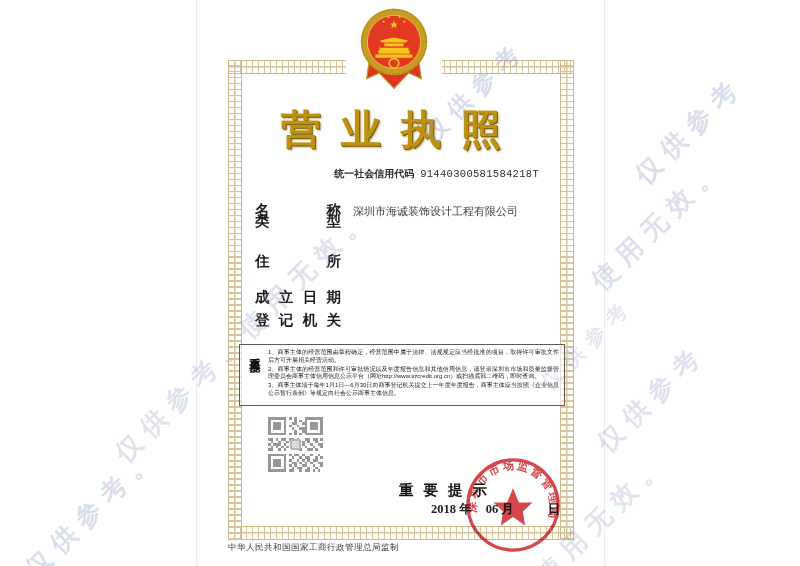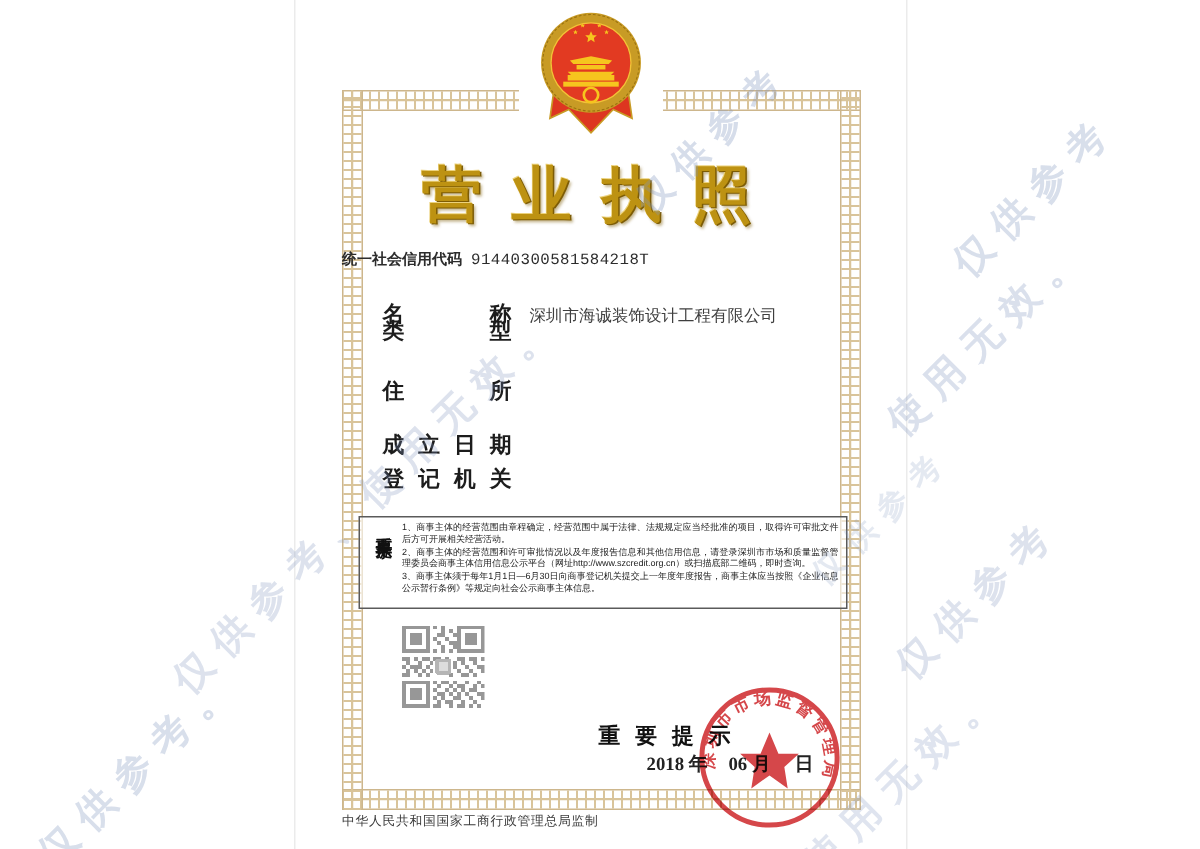--- a/index.html
+++ b/index.html
@@ -18,21 +18,21 @@
       background-image:repeating-linear-gradient(0deg,#d9c49a 0 1.5px,rgba(0,0,0,0) 1.5px 6px),
                        linear-gradient(#d9c49a,#d9c49a);
       background-size:100% auto,1.5px 100%;background-position:0 0,50% 0;
       background-repeat:repeat,no-repeat;}
   .emblem-wrap{position:absolute;left:346px;top:6px;width:96px;height:98px;background:#fff;
       display:flex;align-items:flex-start;justify-content:center;z-index:3;}
   .title{position:absolute;left:228px;top:102px;width:298px;text-align:center;
       font-family:"Liberation Serif","DejaVu Serif",serif;font-weight:bold;font-size:40px;
       letter-spacing:20px;padding-left:10px;box-sizing:border-box;color:#bd9212;
       text-shadow:1px 1px 0 #7d5c05,-0.5px -0.5px 0 #ecd27c,2px 2px 2px rgba(125,92,5,.45);margin-left:19px;}
-  .code-line{position:absolute;left:228px;top:163px;width:311px;text-align:left;color:#2c2c2c;}
+  .code-line{position:absolute;left:228px;top:163px;width:311px;text-align:right;color:#2c2c2c;}
   .code-line .lbl{font-weight:bold;font-size:10px;margin-right:6px;}
   .code-line .val{font-family:"Liberation Mono",monospace;font-size:10.5px;letter-spacing:.3px;}
   .row{position:absolute;left:255px;display:flex;align-items:center;}
   .f-label{display:inline-block;width:86px;font-weight:bold;font-size:14.5px;color:#1c1c1c;
       text-align:justify;text-align-last:justify;line-height:16px;}
   .f-value{display:inline-block;margin-left:12px;width:216px;
       font-family:"Liberation Serif","DejaVu Serif",serif;font-size:11px;line-height:14px;
       color:#3e3e3e;margin-top:2px;}
   .notice{position:absolute;left:239px;top:344px;width:326px;height:62px;box-sizing:border-box;
       border:1px solid #5a5a5a;display:flex;background:rgba(255,255,255,.6);}
@@ -40,21 +40,21 @@
       font-size:11px;letter-spacing:1.5px;color:#111;margin:4px 2px 0 7px;}
   .notice-items{flex:1;padding:4px 5px 2px 4px;}
   .notice-items p{margin:0 0 1.5px 0;font-size:6px;line-height:7.6px;color:#222;
       text-align:justify;}
   .qr{position:absolute;left:268px;top:417px;width:55px;height:55px;}
   .reg-label{position:absolute;left:399px;top:481px;font-size:14.5px;font-weight:bold;
       letter-spacing:10px;color:#111;}
   .reg-date{position:absolute;left:431px;top:501px;display:flex;color:#222;
       font-family:"Liberation Serif","DejaVu Serif",serif;font-size:12.5px;font-weight:bold;}
   .reg-date span{margin-right:14px;}
-  .reg-date span:nth-child(2){margin-right:16px;}
+  .reg-date span:nth-child(2){margin-right:34px;}
   .seal{position:absolute;left:464px;top:456px;width:98px;height:98px;opacity:.87;
       mix-blend-mode:multiply;z-index:5;}
   .footer{position:absolute;left:228px;top:542px;width:346px;font-size:8.5px;
       color:#3a3a3a;letter-spacing:.5px;font-family:Liberation Mono, monospace;}
   .wm{position:absolute;white-space:nowrap;transform:rotate(-45deg);transform-origin:0 50%;
       font-family:"Liberation Serif","DejaVu Serif",serif;font-weight:bold;font-size:26px;
       letter-spacing:9px;color:rgba(126,147,189,.38);pointer-events:none;z-index:6;}
 </style>
 </head>
 <body>

